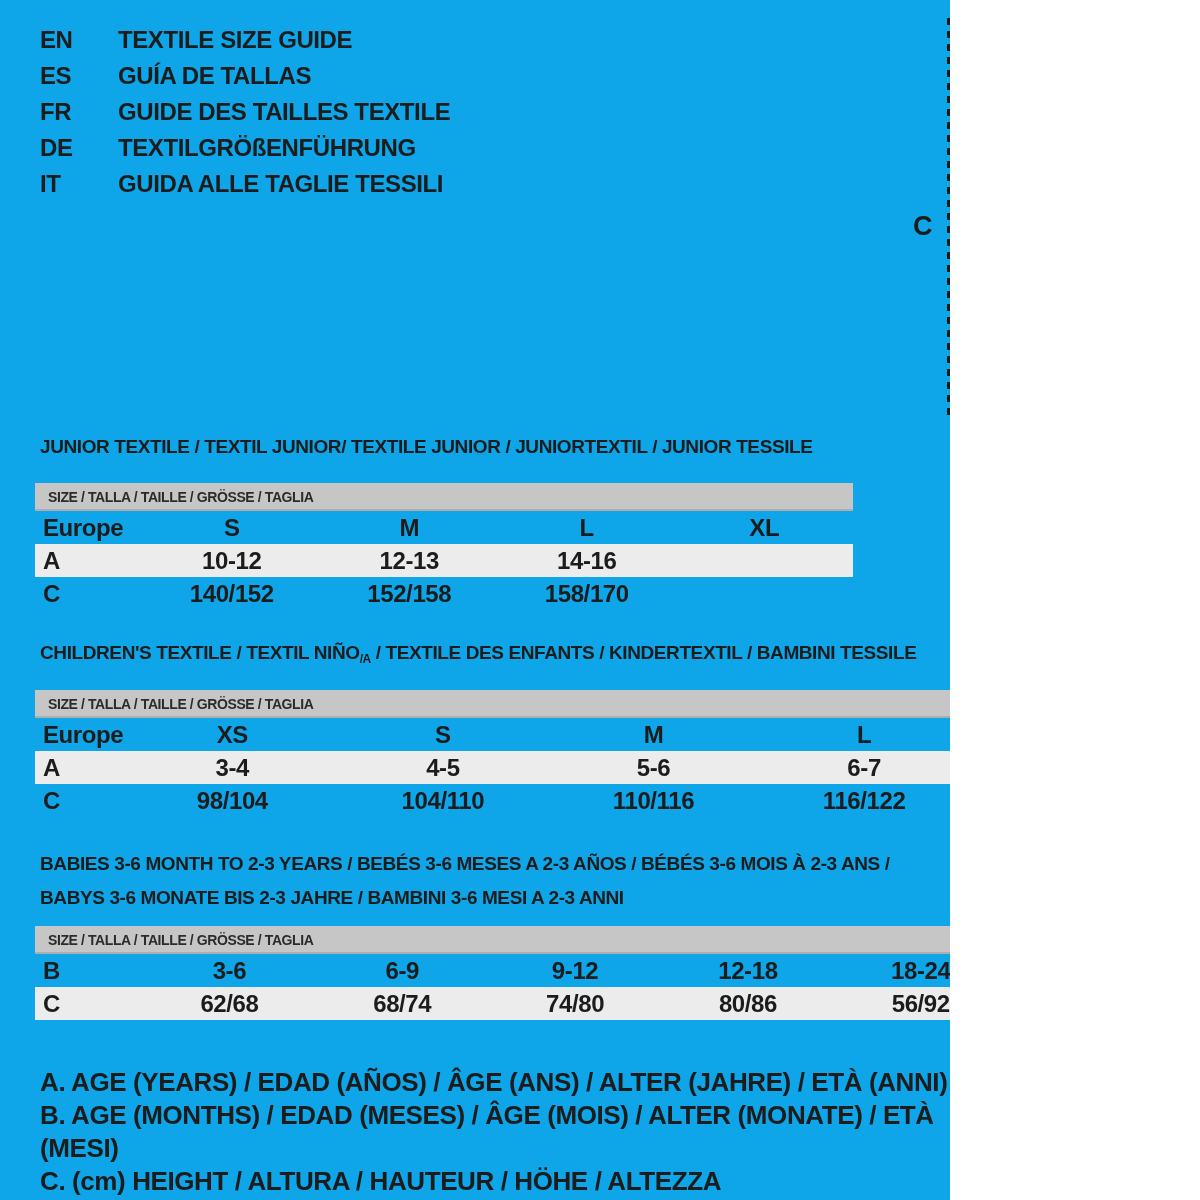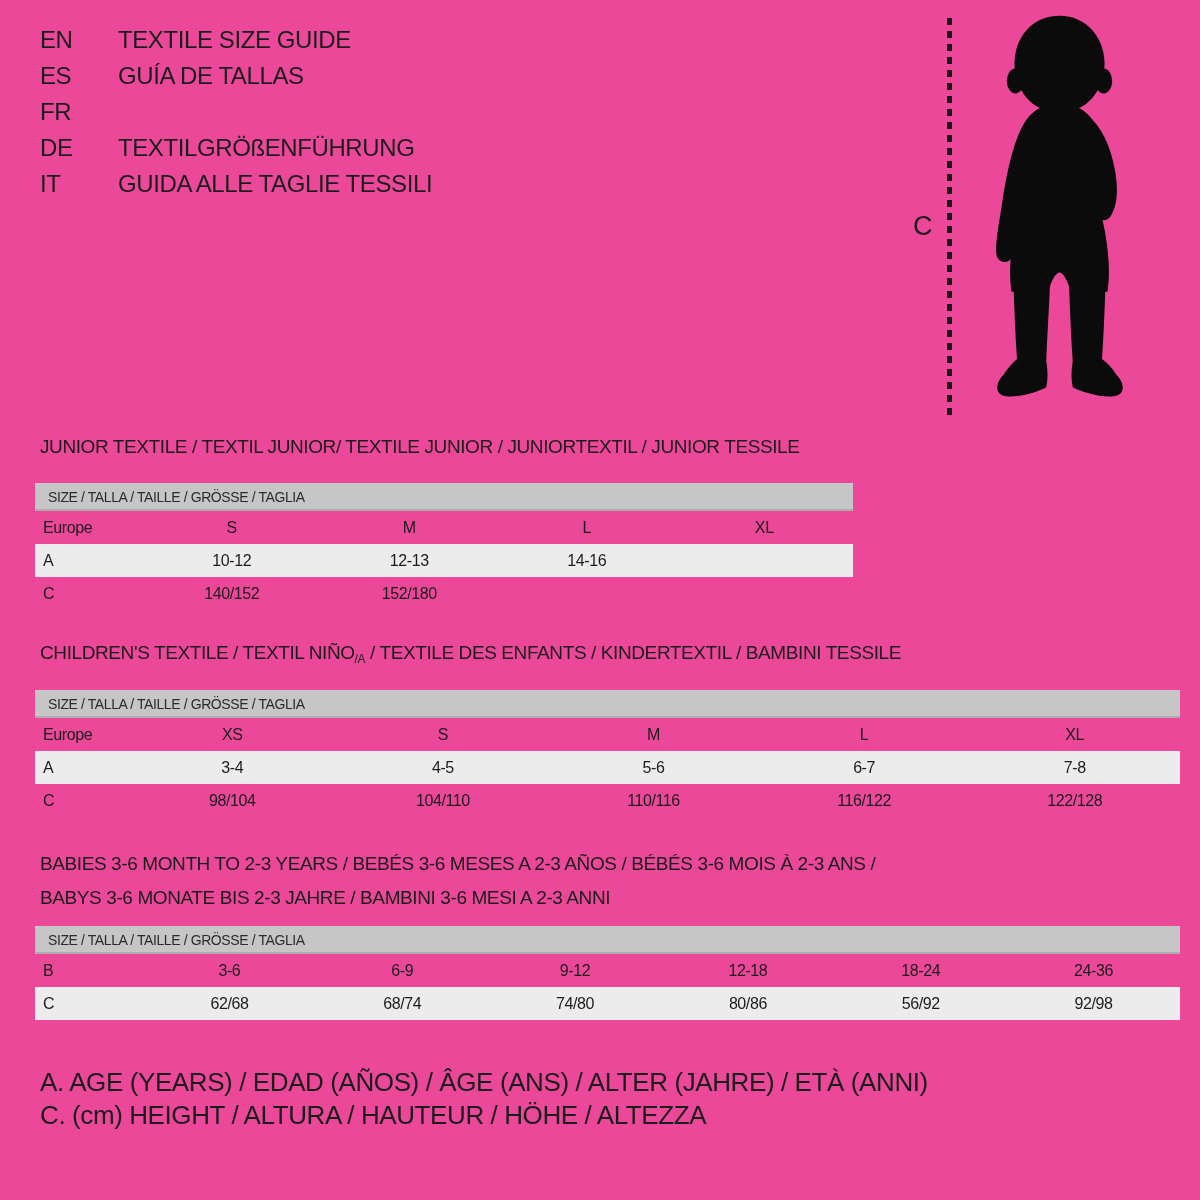--- a/index.html
+++ b/index.html
@@ -1,22 +1,22 @@
 <!DOCTYPE html>
 <html><head>
 <meta charset="utf-8">
 <style>
   * { margin:0; padding:0; box-sizing:border-box; }
   html,body { background:#ffffff; }
   .page {
     position:relative;
-    width:1200px; height:1200px;
-    background:#ec4899;
+    width:950px; height:1200px;
+    background:#0ea5e9;
     font-family:"Liberation Sans", sans-serif;
-    font-weight:400;
+    font-weight:700;
     color:#1c1c1c;
     letter-spacing:-0.4px;
     overflow:hidden;
   }
 
   
   .lang-header { position:absolute; left:40px; top:22px; }
   .lang-row { display:flex; line-height:36px; font-size:24px; }
   .lang-code { width:78px; flex:0 0 78px; }
   .lang-title { white-space:nowrap;text-align:right; }
@@ -37,21 +37,21 @@
 
   .size-table { position:absolute; left:35px; }
   .size-bar {
     height:28px; line-height:28px;
     background:#c6c6c6;
     border-bottom:2px solid #aeaeae;
     padding-left:13px;
     font-size:14px; color:#2b2b2b;
     white-space:nowrap;
   }
-  .trow { display:grid; height:33px; line-height:33px; font-size:16px; }
+  .trow { display:grid; height:33px; line-height:33px; font-size:24px; }
   .trow span { text-align:center; }
   .trow .lbl { text-align:left; padding-left:8px; }
   .trow.shade { background:#ececec; }
 
   .t-junior   { width:818px; }
   .t-junior .trow   { grid-template-columns:108px repeat(4,1fr); }
   .t-children { width:1145px; }
   .t-children .trow { grid-template-columns:92px repeat(5,1fr); }
   .t-babies   { width:1145px; }
   .t-babies .trow   { grid-template-columns:108px repeat(6,1fr); }
@@ -68,20 +68,21 @@
     <div class="lang-row">
       <span class="lang-code">EN</span>
       <span class="lang-title">TEXTILE SIZE GUIDE</span>
     </div>
     <div class="lang-row">
       <span class="lang-code">ES</span>
       <span class="lang-title">GUÍA DE TALLAS</span>
     </div>
     <div class="lang-row">
       <span class="lang-code">FR</span>
+      <span class="lang-title">GUIDE DES TAILLES TEXTILE</span>
     </div>
     <div class="lang-row">
       <span class="lang-code">DE</span>
       <span class="lang-title">TEXTILGRÖßENFÜHRUNG</span>
     </div>
     <div class="lang-row">
       <span class="lang-code">IT</span>
       <span class="lang-title">GUIDA ALLE TAGLIE TESSILI</span>
     </div>
   </div>
@@ -118,21 +119,22 @@
     </div>
     <div class="trow shade">
       <span class="lbl">A</span>
       <span>10-12</span>
       <span>12-13</span>
       <span>14-16</span>
     </div>
     <div class="trow">
       <span class="lbl">C</span>
       <span>140/152</span>
-      <span>152/180</span>
+      <span>152/158</span>
+      <span>158/170</span>
     </div>
   </div>
 
   <div class="section-title" style="top:642px;"><span>CHILDREN'S TEXTILE / TEXTIL NIÑO</span><span class="subscript">/A</span><span> / TEXTILE DES ENFANTS / KINDERTEXTIL / BAMBINI TESSILE</span></div>
   <div class="size-table t-children" style="top:690px;">
     <div class="size-bar">SIZE / TALLA / TAILLE / GRÖSSE / TAGLIA</div>
     <div class="trow">
       <span class="lbl">Europe</span>
       <span>XS</span>
       <span>S</span>
@@ -179,16 +181,17 @@
       <span>68/74</span>
       <span>74/80</span>
       <span>80/86</span>
       <span>56/92</span>
       <span>92/98</span>
     </div>
   </div>
 
   <div class="footer-notes">
     <div>A. AGE (YEARS) / EDAD (AÑOS) / ÂGE (ANS) / ALTER (JAHRE) / ETÀ (ANNI)</div>
+    <div>B. AGE (MONTHS) / EDAD (MESES) / ÂGE (MOIS) / ALTER (MONATE) / ETÀ (MESI)</div>
     <div>C. (cm) HEIGHT / ALTURA / HAUTEUR / HÖHE / ALTEZZA</div>
   </div>
 
 </div>
 
 </body></html>

